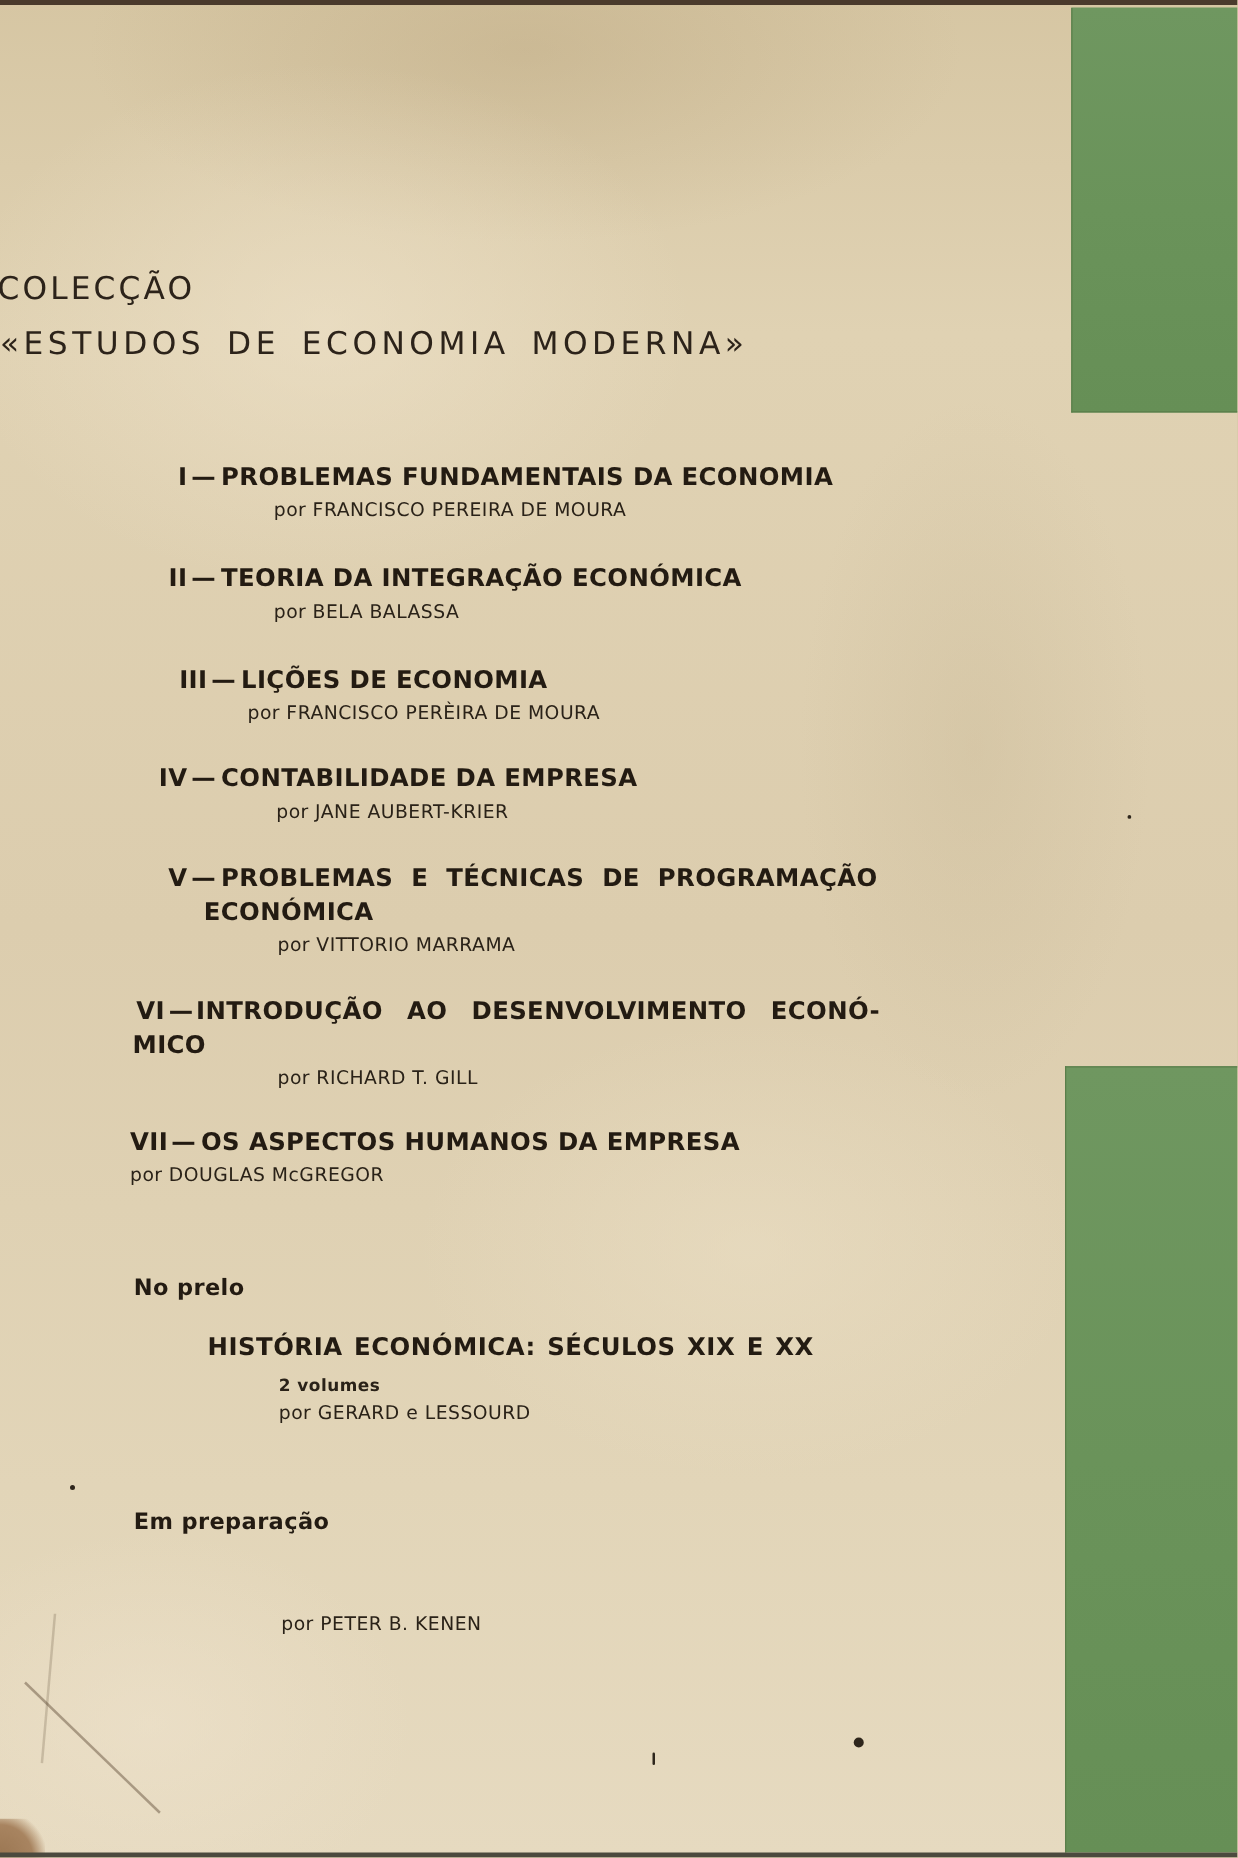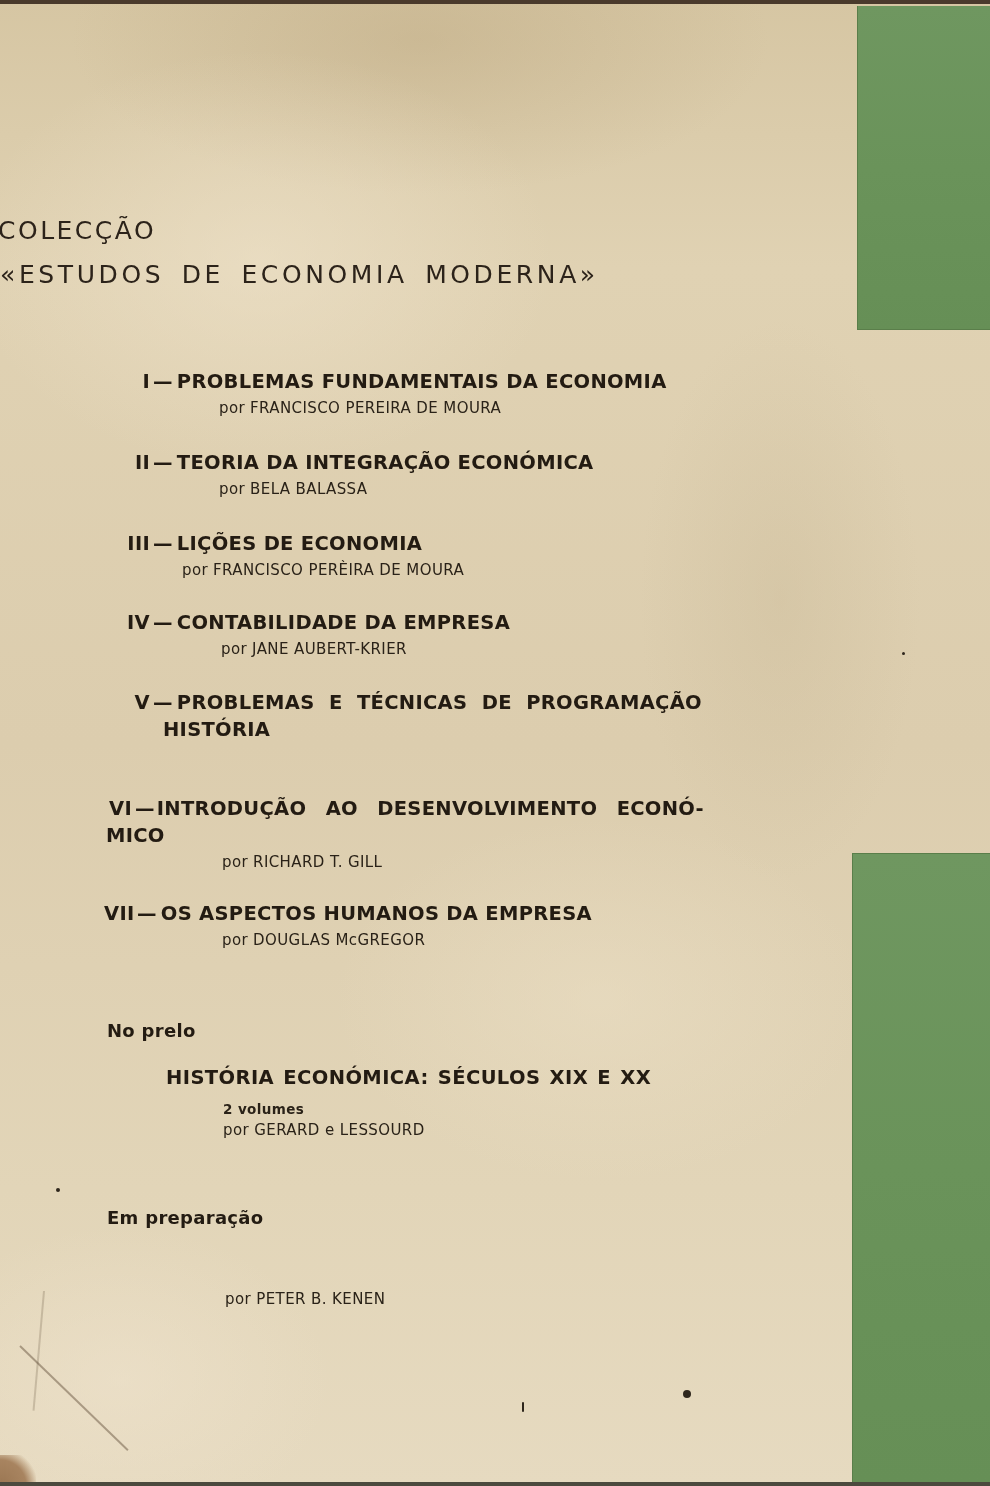--- a/index.html
+++ b/index.html
@@ -188,21 +188,21 @@
     <div class="title-row">
       <span class="numeral" style="width:44px;">II</span>
       <span class="dash">—</span>
       <span class="title-text">TEORIA DA INTEGRAÇÃO ECONÓMICA</span>
     </div>
     <div class="author" style="margin-left:113px;">
       <span class="por">por</span><span>BELA BALASSA</span>
     </div>
   </div>
 
-  <div class="entry" style="left:106px;top:530px;width:600px;">
+  <div class="entry" style="left:122px;top:530px;width:600px;">
     <div class="title-row">
       <span class="numeral" style="width:44px;">III</span>
       <span class="dash">—</span>
       <span class="title-text">LIÇÕES DE ECONOMIA</span>
     </div>
     <div class="author" style="margin-left:76px;">
       <span class="por">por</span><span>FRANCISCO PERÈIRA DE MOURA</span>
     </div>
   </div>
 
@@ -217,21 +217,24 @@
     </div>
   </div>
 
   <div class="entry" style="left:106px;top:689px;width:596px;">
     <div class="title-row">
       <span class="numeral" style="width:44px;">V</span>
       <span class="dash">—</span>
       <span class="title-text just">PROBLEMAS E TÉCNICAS DE PROGRAMAÇÃO</span>
     </div>
     <div class="title-row" style="margin-left:57px;">
-      <span>HISTÓRIA</span>
+      <span>ECONÓMICA</span>
+    </div>
+    <div class="author" style="margin-left:116px;">
+      <span class="por">por</span><span>VITTORIO MARRAMA</span>
     </div>
   </div>
 
   <div class="entry" style="left:106px;top:795px;width:598px;">
     <div class="title-row">
       <span class="numeral" style="width:26px;">VI</span>
       <span class="dash" style="margin-right:2px;">—</span>
       <span class="title-text just">INTRODUÇÃO AO DESENVOLVIMENTO ECONÓ-</span>
     </div>
     <div class="title-row" style="">
@@ -241,21 +244,21 @@
       <span class="por">por</span><span>RICHARD T. GILL</span>
     </div>
   </div>
 
   <div class="entry" style="left:104px;top:900px;width:600px;">
     <div class="title-row">
       <span class="numeral" style="width:30px;">VII</span>
       <span class="dash">—</span>
       <span class="title-text">OS ASPECTOS HUMANOS DA EMPRESA</span>
     </div>
-    <div class="author" style="margin-left:118px;">
+    <div class="author" style="">
       <span class="por">por</span><span>DOUGLAS McGREGOR</span>
     </div>
   </div>
 
   <div class="section-label" style="left:107px;top:1020px;">No prelo</div>
   <div class="plain-title" style="left:166px;top:1066px;">HISTÓRIA ECONÓMICA: SÉCULOS XIX E XX</div>
   <div class="small-line bold" style="left:223px;top:1101px;">2 volumes</div>
   <div class="small-line" style="left:223px;top:1121px;">
     <span>por</span>
     <span>GERARD e LESSOURD</span>

